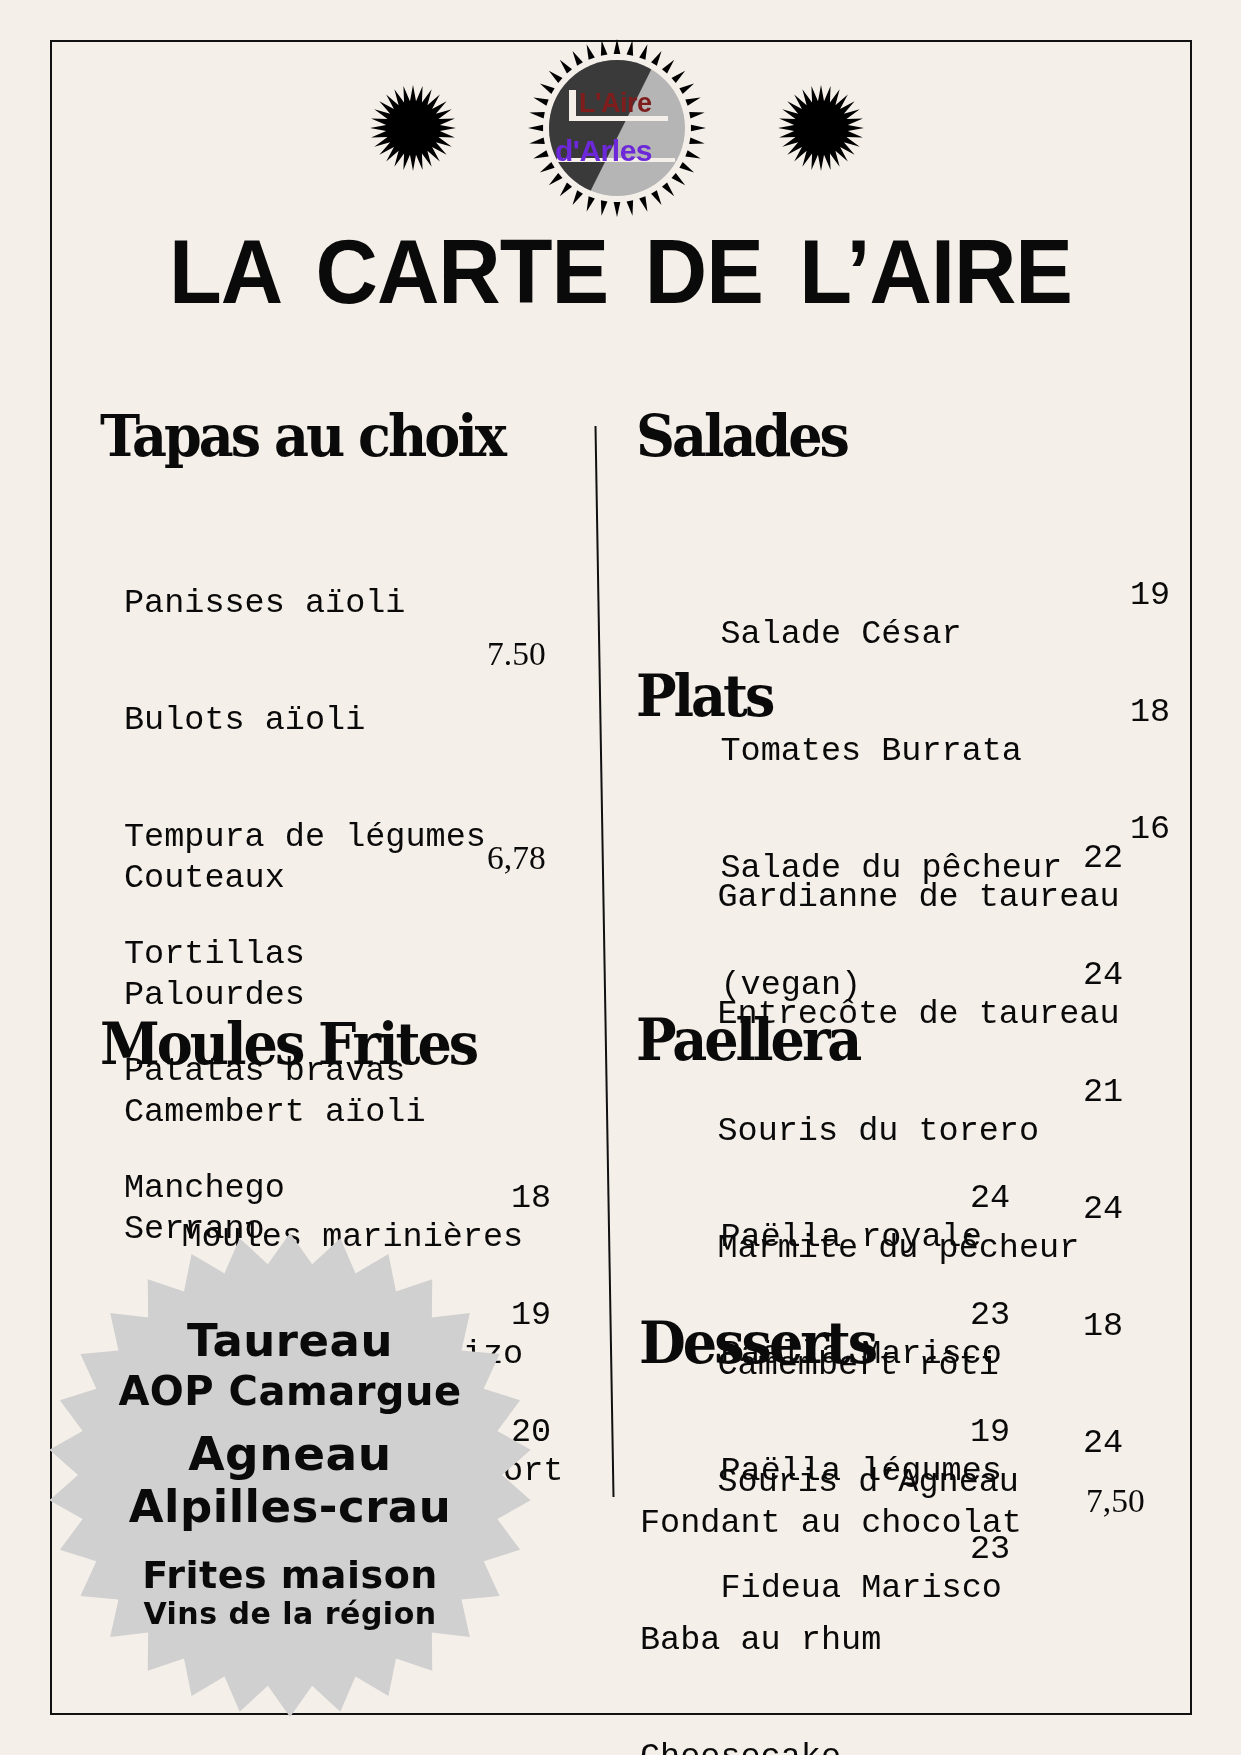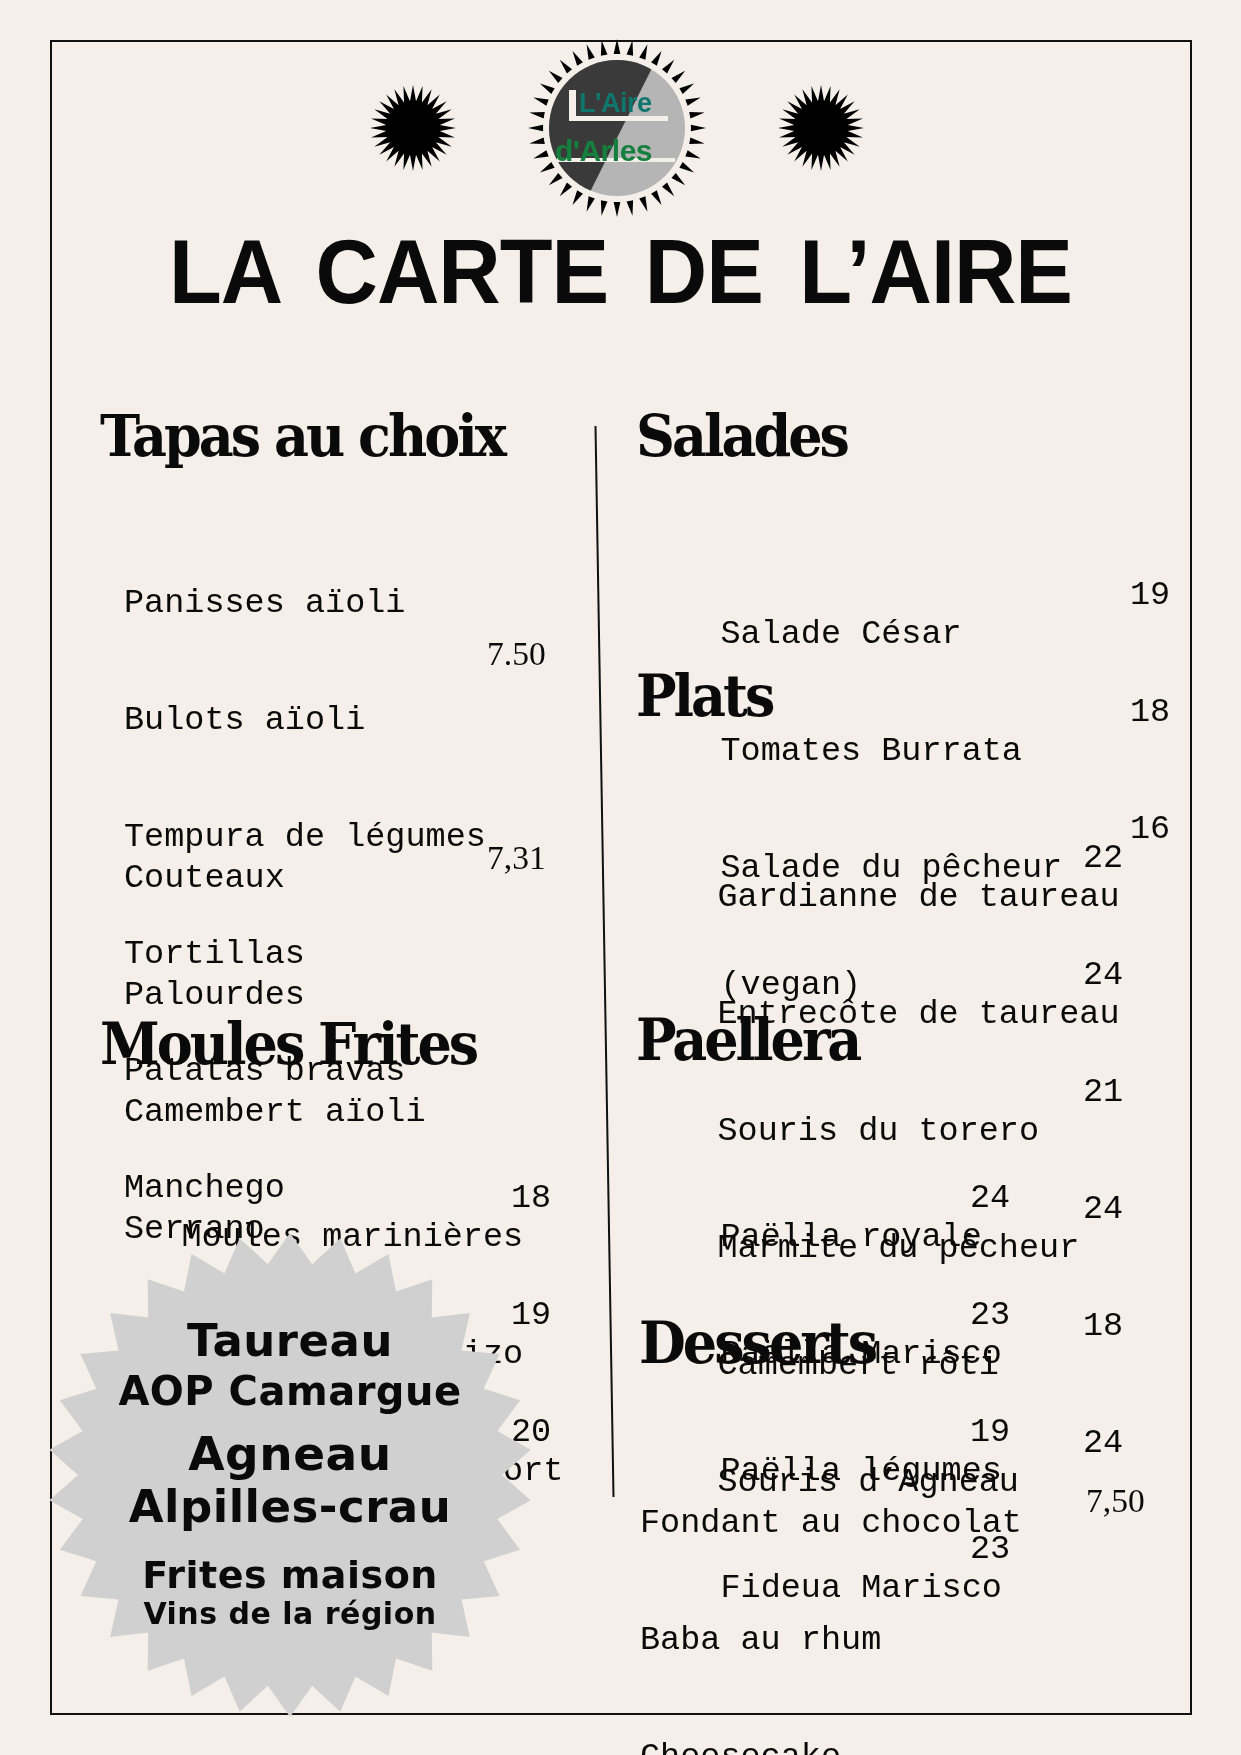--- a/index.html
+++ b/index.html
@@ -121,22 +121,22 @@
       </g>
     <g clip-path="url(#logoclip)">
       <rect x="-90" y="-90" width="180" height="180" fill="#b5b5b5"></rect>
       <polygon points="-90,-90 50,-90 -40,90 -90,90" fill="#3a3a3a"></polygon>
     </g>
 
     <rect x="-48" y="-38" width="7" height="31" fill="#f5efe9"></rect>
     <rect x="-48" y="-12" width="99" height="5" fill="#f5efe9"></rect>
     <rect x="-60" y="30" width="118" height="4" fill="#f5efe9"></rect>
   </svg>
-  <div class="abs" style="left:52px;top:50px;font-family:'Liberation Sans',sans-serif;font-weight:700;font-size:27px;line-height:30px;color:#0f766e;letter-spacing:-0.5px">L'Aire</div>
-  <div class="abs" style="left:28px;top:96px;font-family:'Liberation Sans',sans-serif;font-weight:700;font-size:30px;line-height:34px;color:#15803d;letter-spacing:-0.5px">d'Arles</div>
+  <div class="abs" style="left:52px;top:50px;font-family:'Liberation Sans',sans-serif;font-weight:700;font-size:27px;line-height:30px;color:#7f1d1d;letter-spacing:-0.5px">L'Aire</div>
+  <div class="abs" style="left:28px;top:96px;font-family:'Liberation Sans',sans-serif;font-weight:700;font-size:30px;line-height:34px;color:#6d28d9;letter-spacing:-0.5px">d'Arles</div>
 </div>
 
 <div class="title">LA CARTE  DE L’AIRE</div>
 
 <svg class="divider" width="1241" height="1755">
   <line x1="595.5" y1="426" x2="613.5" y2="1497" stroke="#111" stroke-width="2"></line>
 </svg>
 
 <div class="heading" style="left:100px;top:408px">Tapas au choix</div>
 
@@ -150,21 +150,21 @@
 </div>
 <div class="gprice" style="left:487px;top:634px">7.50</div>
 
 <div class="list" style="left:124px;top:781px">
   <div class="row">Couteaux</div>
   <div class="row">Palourdes</div>
   <div class="row">Camembert aïoli</div>
   <div class="row">Serrano</div>
   <div class="row">Ratatouille</div>
 </div>
-<div class="gprice" style="left:487px;top:838px">7,31</div>
+<div class="gprice" style="left:487px;top:838px">6,78</div>
 
 <div class="heading" style="left:100px;top:1016px">Moules Frites</div>
 
 <div class="list" style="left:101px;top:1101px;width:460px">
   <div class="row">
     <span>Moules marinières</span>
     <span class="price" style="left:410px">18</span>
   </div>
   <div class="row">
     <span>Moules au chorizo</span>

